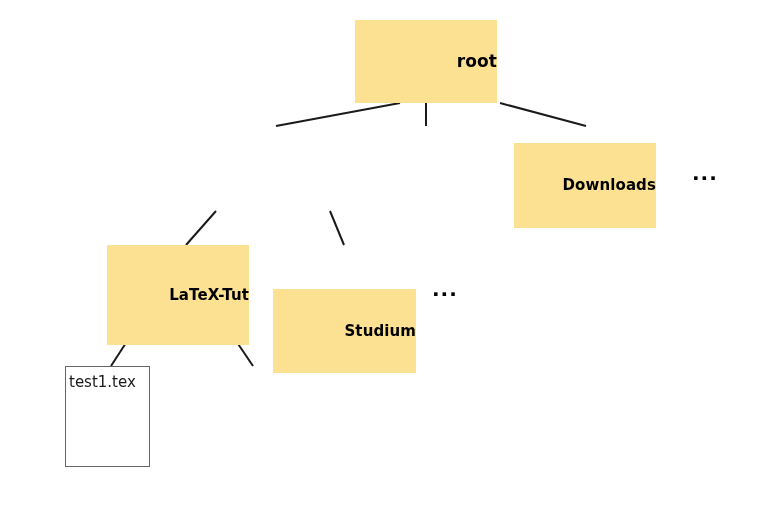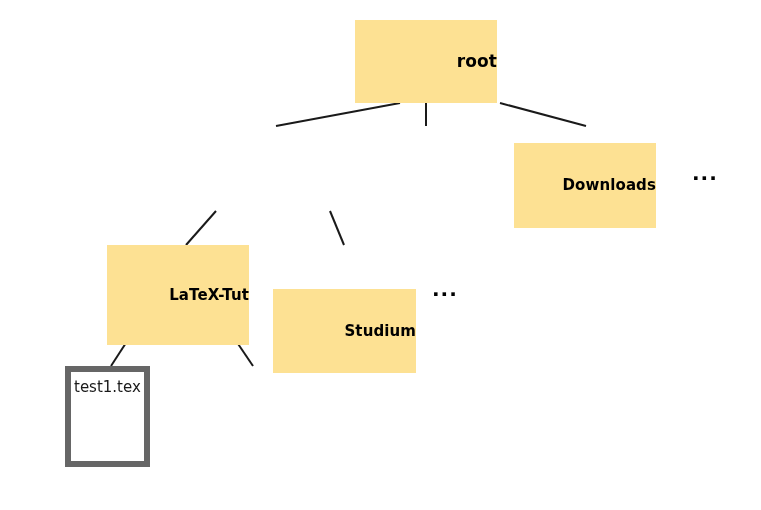--- a/index.html
+++ b/index.html
@@ -44,21 +44,21 @@
     color: #000000;
     line-height: 1;
     white-space: nowrap;
     letter-spacing: 0.1px;
   }
   .root-label {
     font-size: 17px;
   }
   .file-node {
     background: #ffffff;
-    border: 6px solid #c2410c;
+    border: 1px solid #c2410c;
     display: block;
   }
   .file-label {
     font-family: "DejaVu Sans", sans-serif;
     font-weight: normal;
     font-size: 15px;
     color: #1a1a1a;
     line-height: 1;
     white-space: nowrap;
     position: absolute;

